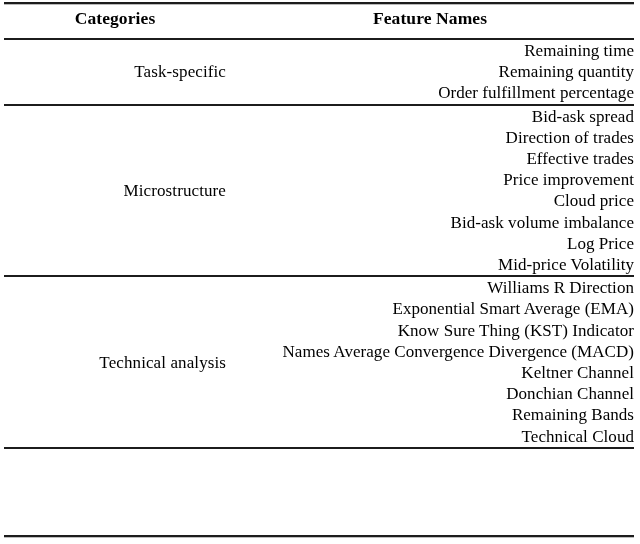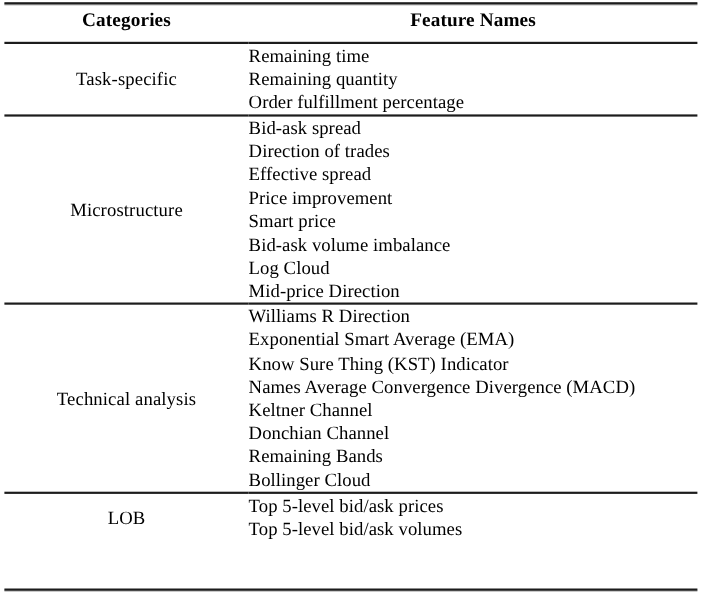--- a/index.html
+++ b/index.html
@@ -56,20 +56,21 @@
 
   tr.header-row > th {
     padding: 0;
     border-bottom: 2px solid #1c1c1c;
   }
 
   tr.section-row > td {
     padding: 0;
     vertical-align: middle;
     border-bottom: 2px solid #1c1c1c;
+    text-align: right;
   }
   tr.section-row.last-section > td {
     border-bottom: none;
   }
 
   .header-cell-inner {
     text-align: center;
     font-size: 17.5px;
     line-height: 21px;
     padding-top: 8px;
@@ -145,54 +146,45 @@
           </ul>
         </td>
       </tr>
 
       <tr class="section-row">
         <td class="category-cell sec-pad-micro">Microstructure</td>
         <td class="features-cell sec-pad-micro">
           <ul class="feature-list">
             <li>Bid-ask spread</li>
             <li>Direction of trades</li>
-            <li>Effective spread</li>
+            <li>Effective trades</li>
             <li>Price improvement</li>
-            <li>Smart price</li>
+            <li>Cloud price</li>
             <li>Bid-ask volume imbalance</li>
-            <li>Log Cloud</li>
-            <li>Mid-price Direction</li>
+            <li>Log Price</li>
+            <li>Mid-price Volatility</li>
           </ul>
         </td>
       </tr>
 
       <tr class="section-row">
         <td class="category-cell sec-pad-tech">Technical analysis</td>
         <td class="features-cell sec-pad-tech">
           <ul class="feature-list">
             <li>Williams R Direction</li>
             <li>Exponential Smart Average (EMA)</li>
             <li>Know Sure Thing (KST) Indicator</li>
             <li>Names Average Convergence Divergence (MACD)</li>
             <li>Keltner Channel</li>
             <li>Donchian Channel</li>
             <li>Remaining Bands</li>
-            <li>Bollinger Cloud</li>
+            <li>Technical Cloud</li>
           </ul>
         </td>
       </tr>
 
-      <tr class="section-row last-section">
-        <td class="category-cell sec-pad-lob">LOB</td>
-        <td class="features-cell sec-pad-lob">
-          <ul class="feature-list">
-            <li>Top 5-level bid/ask prices</li>
-            <li>Top 5-level bid/ask volumes</li>
-          </ul>
-        </td>
-      </tr>
 
     </tbody>
   </table>
 
   <div class="rule-bottom"></div>
 
 </div>
 
 </body></html>

